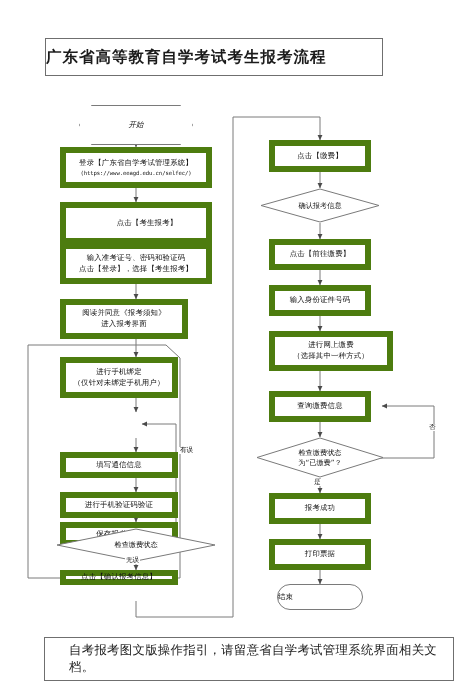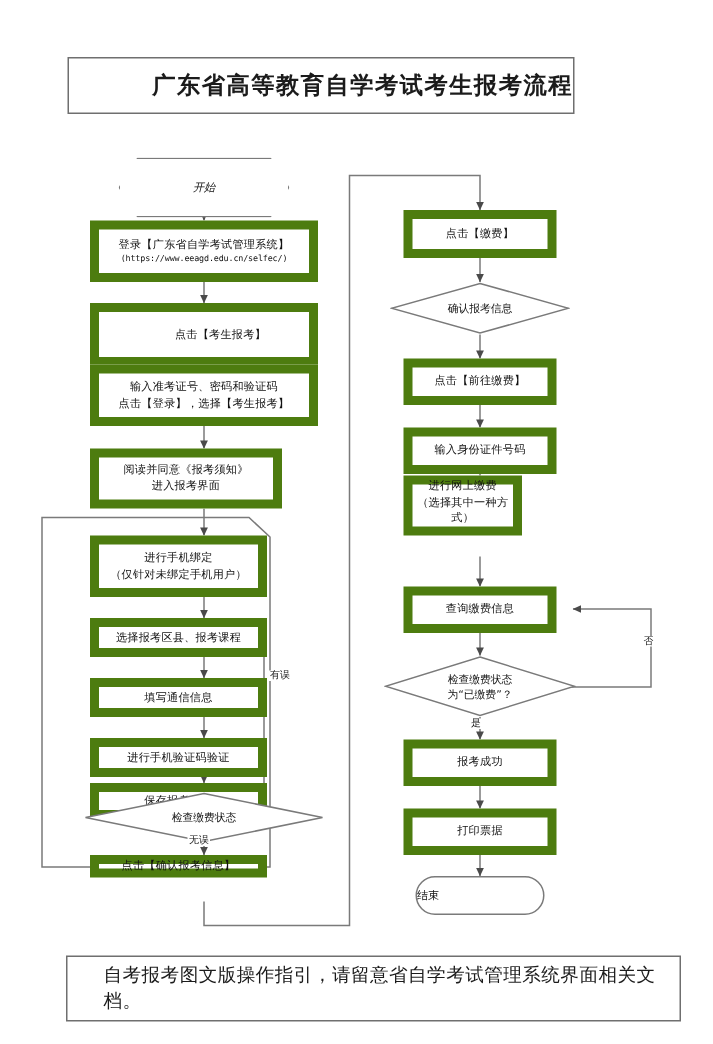--- a/index.html
+++ b/index.html
@@ -10,21 +10,21 @@
     color:#000;
     overflow:hidden;
   }
   #page{position:relative;width:475px;height:696px;background:#fff;}
 
   
   .plate{
     position:absolute;
     border:1px solid #6f6f6f;
     background:#fff;
-    display:flex;align-items:center;justify-content:flex-end;
+    display:flex;align-items:center;justify-content:flex-start;
     box-sizing:border-box;
   }
   #title-plate{left:45px;top:38px;width:338px;height:38px;}
   #title-text{
     font-family:"DejaVu Serif","Liberation Serif",serif;
     font-size:15.5px;font-weight:700;letter-spacing:1px;color:#1b1b1b;
   }
   #footer-plate{left:44px;top:637px;width:410px;height:44px;padding-left:24px;}
   #footer-text{
     font-family:"DejaVu Serif","Liberation Serif",serif;
@@ -169,23 +169,20 @@
     </span>
   </div>
 
   <div class="node rect" style="left:60px;top:357px;width:118px;height:41px;">
     <span class="lbl">
       <span>进行手机绑定</span>
       <span class="l2">（仅针对未绑定手机用户）</span>
     </span>
   </div>
 
-  <div class="node rect" style="left:60px;top:412px;width:118px;height:26px;">
-    <span class="lbl">选择报考区县、报考课程</span>
-  </div>
 
   <div class="node rect" style="left:60px;top:452px;width:118px;height:26px;">
     <span class="lbl">填写通信信息</span>
   </div>
 
   <div class="node rect" style="left:60px;top:492px;width:118px;height:26px;">
     <span class="lbl">进行手机验证码验证</span>
   </div>
 
   <div class="node rect" style="left:60px;top:522px;width:118px;height:24px;">
@@ -219,21 +216,21 @@
   </div>
 
   <div class="node rect" style="left:269px;top:239px;width:102px;height:31px;">
     <span class="lbl">点击【前往缴费】</span>
   </div>
 
   <div class="node rect" style="left:269px;top:285px;width:102px;height:31px;">
     <span class="lbl">输入身份证件号码</span>
   </div>
 
-  <div class="node rect" style="left:269px;top:317px;width:79px;height:40px;align-items:flex-end;">
+  <div class="node rect" style="left:269px;top:331px;width:124px;height:40px;">
     <span class="lbl">
       <span>进行网上缴费</span>
       <span class="l2">（选择其中一种方式）</span>
     </span>
   </div>
 
   <div class="node rect" style="left:269px;top:391px;width:102px;height:31px;">
     <span class="lbl">查询缴费信息</span>
   </div>
 

